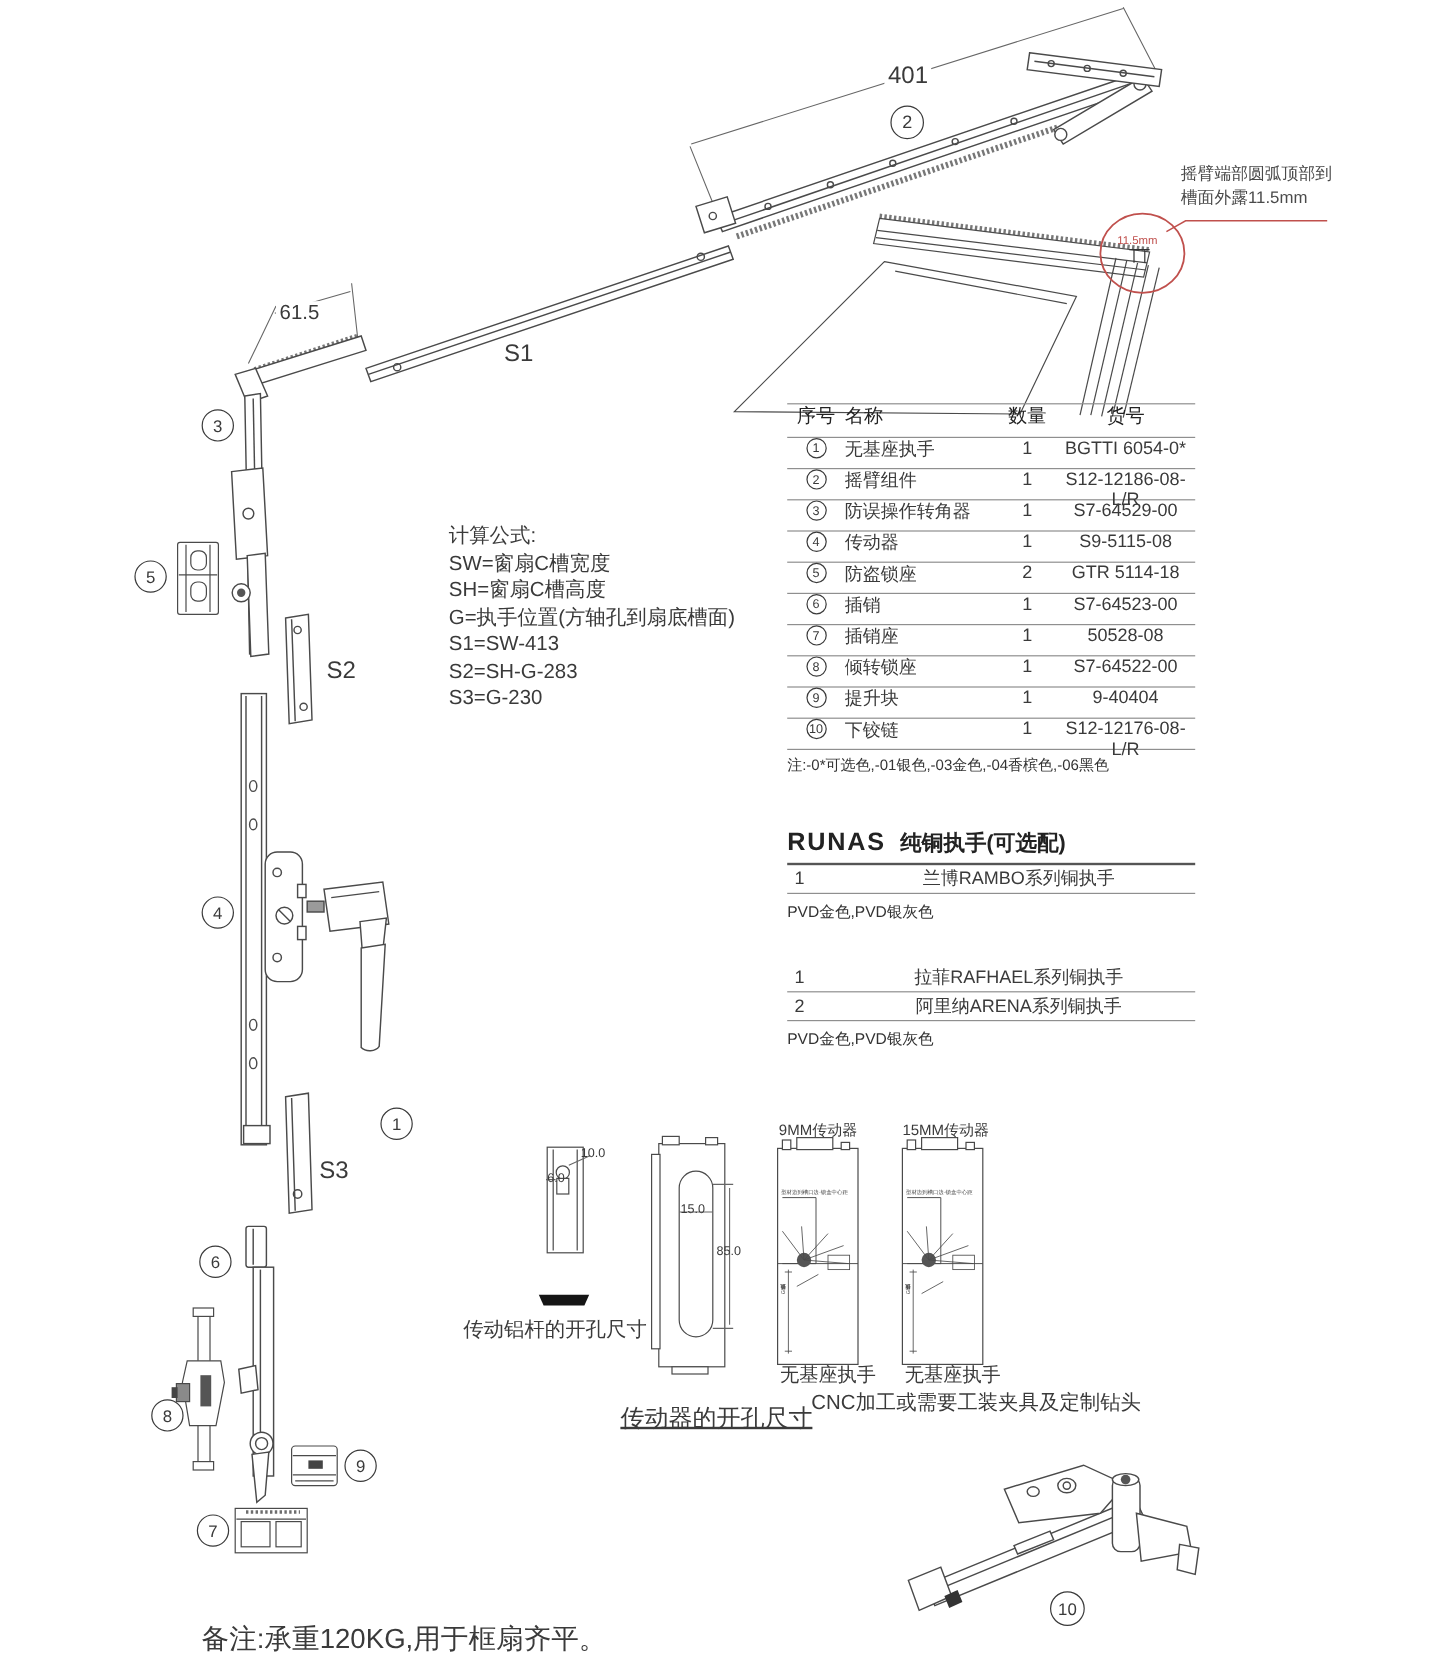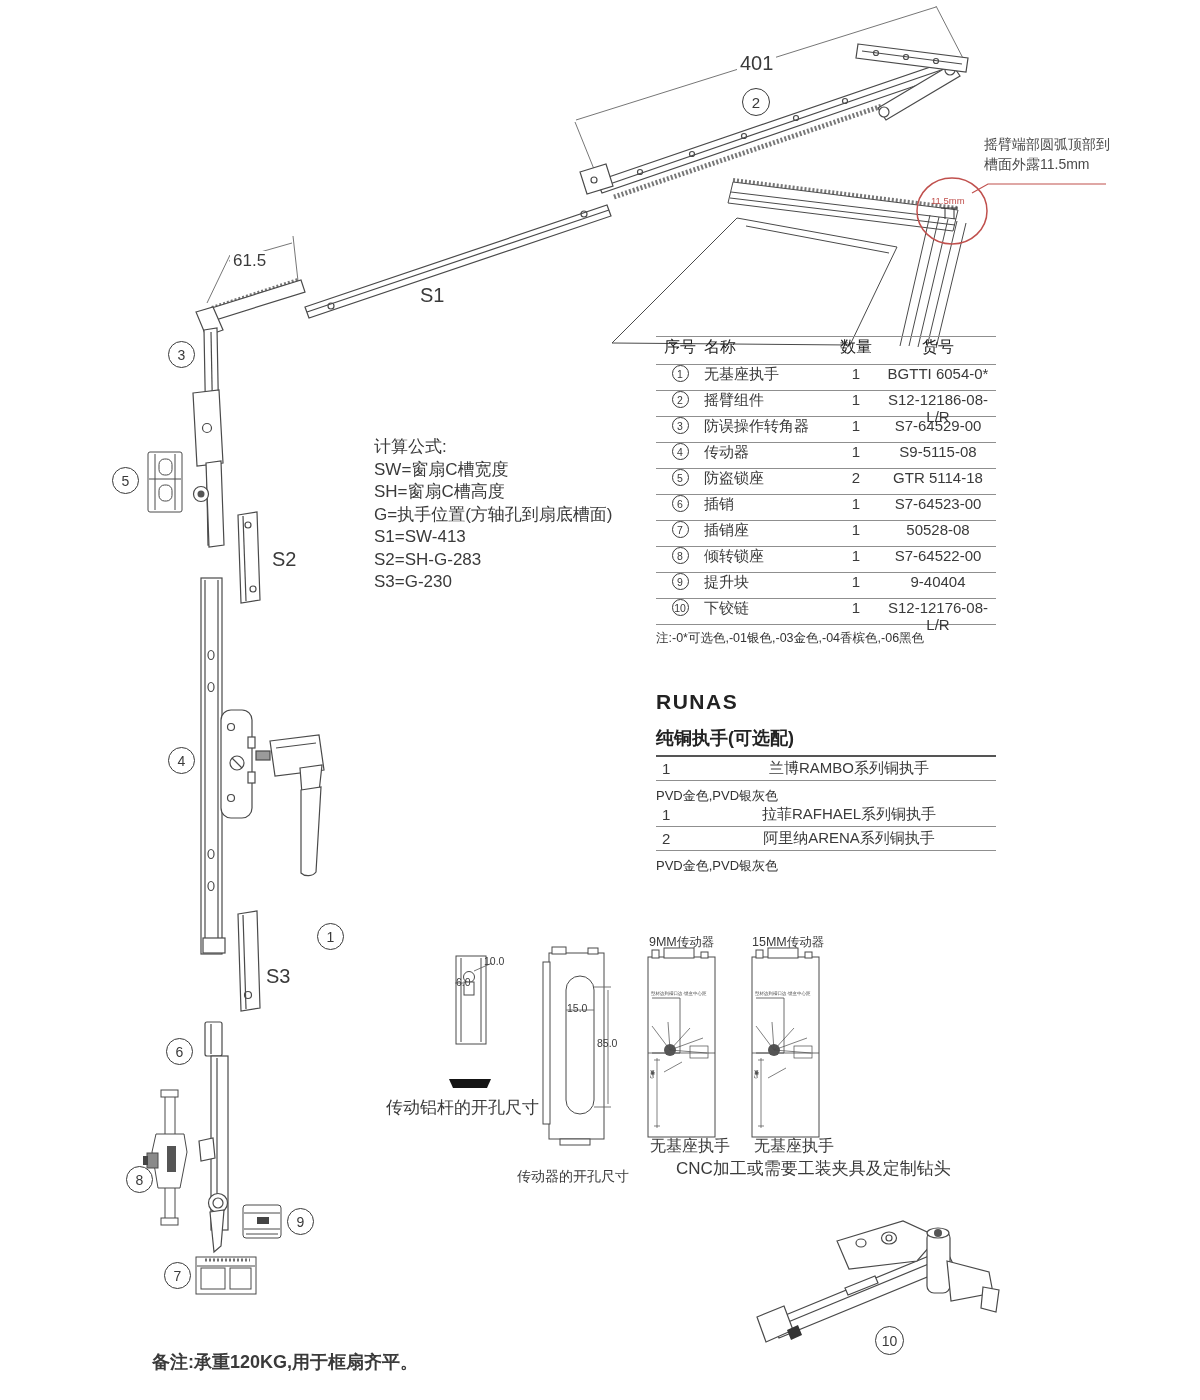--- a/index.html
+++ b/index.html
@@ -15,21 +15,21 @@
   .tbl-title{font-size:18px;font-weight:bold;color:#222;margin-bottom:7px;}
   .trow{display:flex;align-items:flex-start;border-bottom:1px solid #8f8f8f;height:25px;font-size:15px;}
   .trow.head{font-size:16px;border-top:1px solid #8f8f8f;height:27px;color:#222;}
   .c-no{width:48px;display:flex;justify-content:center;}
   .c-name{width:128px;text-align:left;}
   .c-qty{width:48px;text-align:center;}
   .c-code{flex:1;text-align:center;}
   .tcirc{width:17px;height:17px;border:1.2px solid #3a3a3a;border-radius:50%;
          display:flex;align-items:center;justify-content:center;font-size:10.5px;box-sizing:border-box;}
   .tnote{font-size:12.5px;margin-top:5px;color:#333;}
-  .brandrow{display:flex;align-items:baseline;gap:12px;border-bottom:2px solid #555;padding-bottom:5px;flex-direction:column;}
+  .brandrow{display:flex;align-items:baseline;gap:12px;border-bottom:2px solid #555;padding-bottom:5px;}
   .brand{font-size:21px;font-weight:bold;letter-spacing:1.5px;color:#222;}
   .brand .lt{font-weight:normal;letter-spacing:0;}
   .brand-title{font-size:18px;font-weight:bold;color:#222;}
   .orow{display:flex;align-items:center;border-bottom:1px solid #8f8f8f;height:23px;font-size:15px;}
   .orow .n{width:40px;padding-left:6px;}
   .orow .nm{flex:1;text-align:center;}
   .fin{font-size:13px;margin-top:6px;color:#333;}
   .fx{position:absolute;left:374px;top:436px;font-size:17px;line-height:22.5px;}
   .rg{position:absolute;left:374px;top:664px;font-size:17px;line-height:22.5px;}
   .tiny{position:absolute;font-size:4.5px;color:#444;}
@@ -418,27 +418,27 @@
     <span class="nm">阿里纳ARENA系列铜执手</span>
   </div>
   <div class="fin">PVD金色,PVD银灰色</div>
 </div>
 
 <div class="lbl" style="left:484px;top:955px;font-size:10.5px;">10.0</div>
 <div class="lbl" style="left:456px;top:976px;font-size:10.5px;">6.0</div>
 <div class="lbl" style="left:386px;top:1096px;font-size:17px;">传动铝杆的开孔尺寸</div>
 <div class="lbl" style="left:567px;top:1002px;font-size:10.5px;">15.0</div>
 <div class="lbl" style="left:597px;top:1037px;font-size:10.5px;">85.0</div>
-<div class="lbl" style="left:517px;top:1168px;font-size:14px;">传动器的开孔尺寸</div>
+<div class="lbl" style="left:517px;top:1168px;font-size:20px;text-decoration:underline;">传动器的开孔尺寸</div>
 
 <div class="lbl" style="left:649px;top:934px;font-size:12.5px;">9MM传动器</div>
 <div class="lbl" style="left:752px;top:934px;font-size:12.5px;">15MM传动器</div>
 <div class="tiny" style="left:651px;top:991px;">型材边到槽口边·锁盒中心距</div>
 <div class="tiny" style="left:755px;top:991px;">型材边到槽口边·锁盒中心距</div>
 <div class="tiny vert" style="left:650px;top:1075px;">执手位置G</div>
 <div class="tiny vert" style="left:754px;top:1075px;">执手位置G</div>
 <div class="lbl" style="left:650px;top:1136px;font-size:16px;">无基座执手</div>
 <div class="lbl" style="left:754px;top:1136px;font-size:16px;">无基座执手</div>
 <div class="lbl" style="left:676px;top:1157px;font-size:17px;">CNC加工或需要工装夹具及定制钻头</div>
 
-<div class="lbl" style="left:152px;top:1350px;font-size:18px;font-weight:bold;">备注:承重120KG,用于框扇齐平。</div>
+<div class="lbl" style="left:168px;top:1350px;font-size:23px;">备注:承重120KG,用于框扇齐平。</div>
 
 </div>
 
 </body></html>

